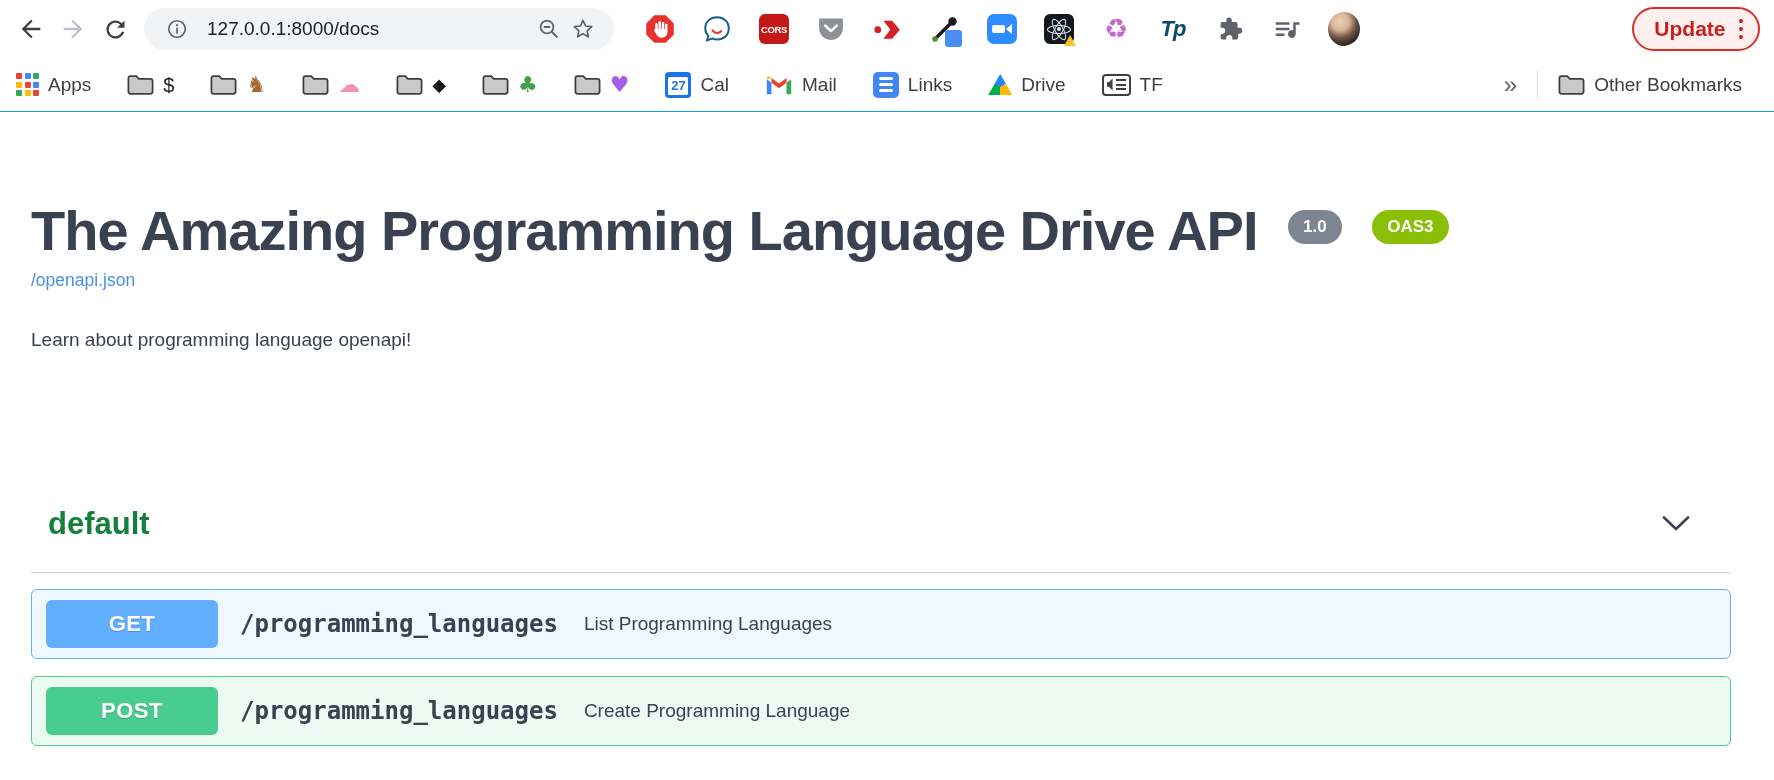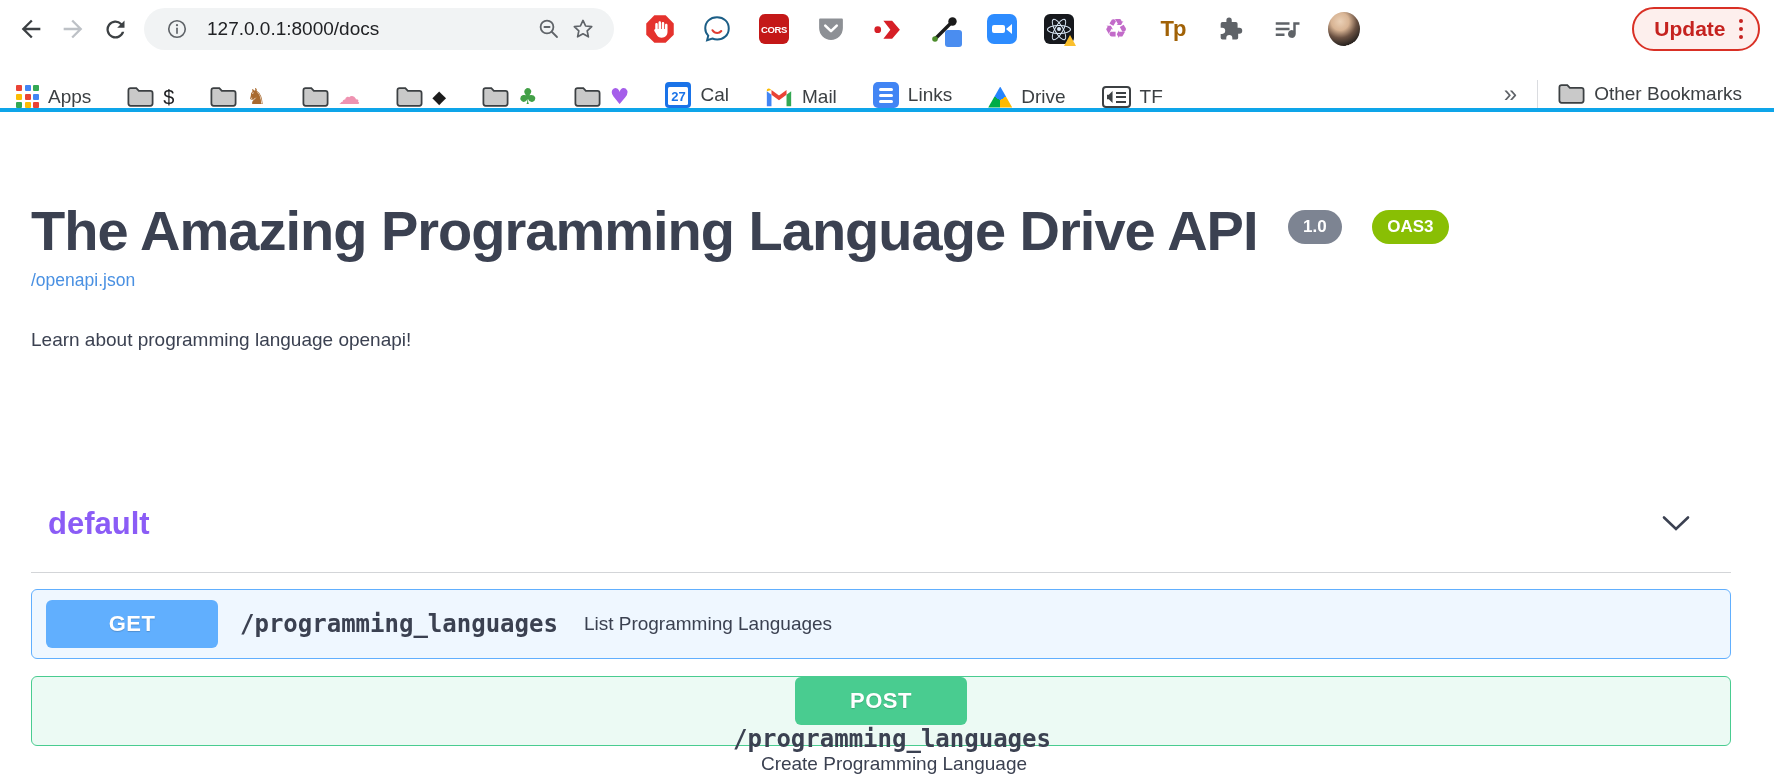--- a/index.html
+++ b/index.html
@@ -21,21 +21,21 @@
   }
   .addr .url { flex:1; font-size:19px; color:#202124; margin-left:13px; white-space:nowrap; overflow:hidden; }
   .addr .tail-ic { display:flex; align-items:center; justify-content:center; width:34px; height:34px; flex:none; }
 
   .ext-row { display:flex; align-items:center; gap:25px; margin-left:30px; }
   .ext { width:32px; height:32px; display:flex; align-items:center; justify-content:center; position:relative; flex:none; }
 
   .cors-ic { width:30px; height:30px; background:#c41818; border-radius:6px; color:#fff;
              display:flex; align-items:center; justify-content:center;
              font-size:9.5px; font-weight:bold; letter-spacing:-0.3px; }
-  .tp-ic { font-size:22px; font-weight:bold; color:#a16207; letter-spacing:-1px; }
+  .tp-ic { font-size:22px; font-weight:bold; color:#0c4a6e; letter-spacing:-1px;font-style:italic; }
   .recycle-ic { font-size:27px; color:#c26bc9; line-height:1; }
 
   .picker { position:relative; width:32px; height:32px; }
   .picker .sq { position:absolute; right:-1px; bottom:-2px; width:17px; height:17px; background:#4a8df0; border-radius:3px; }
   .picker svg { position:absolute; left:0; top:0; }
 
   .zoomcam { width:30px; height:30px; background:#2d8cff; border-radius:7px; position:relative; }
   .zoomcam .cam-body { position:absolute; left:5px; top:11px; width:13px; height:8px; background:#fff; border-radius:2px; }
   .zoomcam .cam-lens { position:absolute; left:19px; top:10px; width:0; height:0;
                        border-top:5px solid transparent; border-bottom:5px solid transparent; border-right:6px solid #fff; }
@@ -51,21 +51,21 @@
   .update-pill { margin-left:auto; height:44px; display:flex; align-items:center; gap:13px;
                  padding:0 15px 0 20px; border:2px solid #d93025; border-radius:24px; background:#fdefed; }
   .update-pill .lbl { color:#c5221f; font-size:21px; font-weight:bold; }
   .kebab { display:flex; flex-direction:column; gap:3.5px; }
   .kebab i { width:4.5px; height:4.5px; border-radius:50%; background:#c5221f; }
 
   .avatar { width:34px; height:34px; border-radius:50%;
             background:radial-gradient(circle at 38% 28%, #ead0b6 0%, #d8b494 28%, #6b5243 52%, #26211e 78%, #17141300 79%), #d7cfc6; }
 
   
-  .bmbar { height:54px; display:flex; align-items:flex-end; padding:0 16px; border-bottom:4px solid #0ea5e9; background:#fff; }
+  .bmbar { height:54px; display:flex; align-items:center; padding:0 16px; border-bottom:1px solid #0ea5e9; background:#fff; }
   .bm { display:flex; align-items:center; gap:9px; margin-right:36px; flex:none; }
   .bm .bm-label { font-size:19px; color:#3c4043; }
   .bm-glyph { font-size:22px; line-height:1; font-family:"DejaVu Sans", sans-serif; }
   .g-dollar { color:#202124; font-family:"Liberation Sans", sans-serif; font-size:20px; }
   .g-horse { color:#a96a2f; } .g-brain { color:#ef93b1; } .g-grad { color:#1b1b1b; font-size:18px; }
   .g-herb { color:#43a047; } .g-heart { color:#a55eea; }
 
   .apps-grid { display:grid; grid-template-columns:repeat(3,6px); grid-template-rows:repeat(3,6px); gap:2.5px; }
   .apps-grid i { border-radius:1px; }
 
@@ -97,25 +97,25 @@
   .badge { display:inline-block; vertical-align:middle; transform:translateY(-8px);
            font-size:17px; font-weight:bold; color:#fff; letter-spacing:0;
            padding:8px 15px; border-radius:57px; margin-left:16px; }
   .badge.ver { background:#7d8492; }
   .badge.oas { background:#89bf04; }
   .spec-link { display:inline-block; margin-top:9px; font-size:17.5px; color:#4990e2; text-decoration:none; cursor:pointer; }
   .api-desc { margin:38px 0 0; font-size:19px; color:#3b4151; }
 
   .tag-header { margin-top:155px; display:flex; align-items:center; justify-content:space-between;
                 padding:0 40px 30px 17px; border-bottom:1px solid #d3d5d8; cursor:pointer; }
-  .tag-header h3 { margin:0; font-size:31px; font-weight:bold; color:#8b5cf6; }
+  .tag-header h3 { margin:0; font-size:31px; font-weight:bold; color:#15803d; }
 
   .opblock { display:flex; align-items:center; padding:0 14px; height:70px; border-radius:6px; border:1.5px solid; }
   .opblock.get  { margin-top:16px; background:rgba(97,175,254,.1);  border-color:#61affe; }
-  .opblock.post { margin-top:17px; background:rgba(73,204,144,.1); border-color:#49cc90;flex-direction:column; }
+  .opblock.post { margin-top:17px; background:rgba(73,204,144,.1); border-color:#49cc90; }
   .method { width:172px; height:48px; border-radius:6px; flex:none;
             display:flex; align-items:center; justify-content:center;
             color:#fff; font-weight:bold; font-size:22px; letter-spacing:.5px;
             text-shadow:0 1px 1px rgba(0,0,0,.18); }
   .opblock.get  .method { background:#61affe; }
   .opblock.post .method { background:#49cc90; }
   .path { margin-left:22px; font-family:"DejaVu Sans Mono", monospace; font-weight:bold; font-size:24px; color:#3b4151; letter-spacing:0; }
   .summary { margin-left:26px; font-size:19px; color:#3b4151; }
 </style>
 </head>

